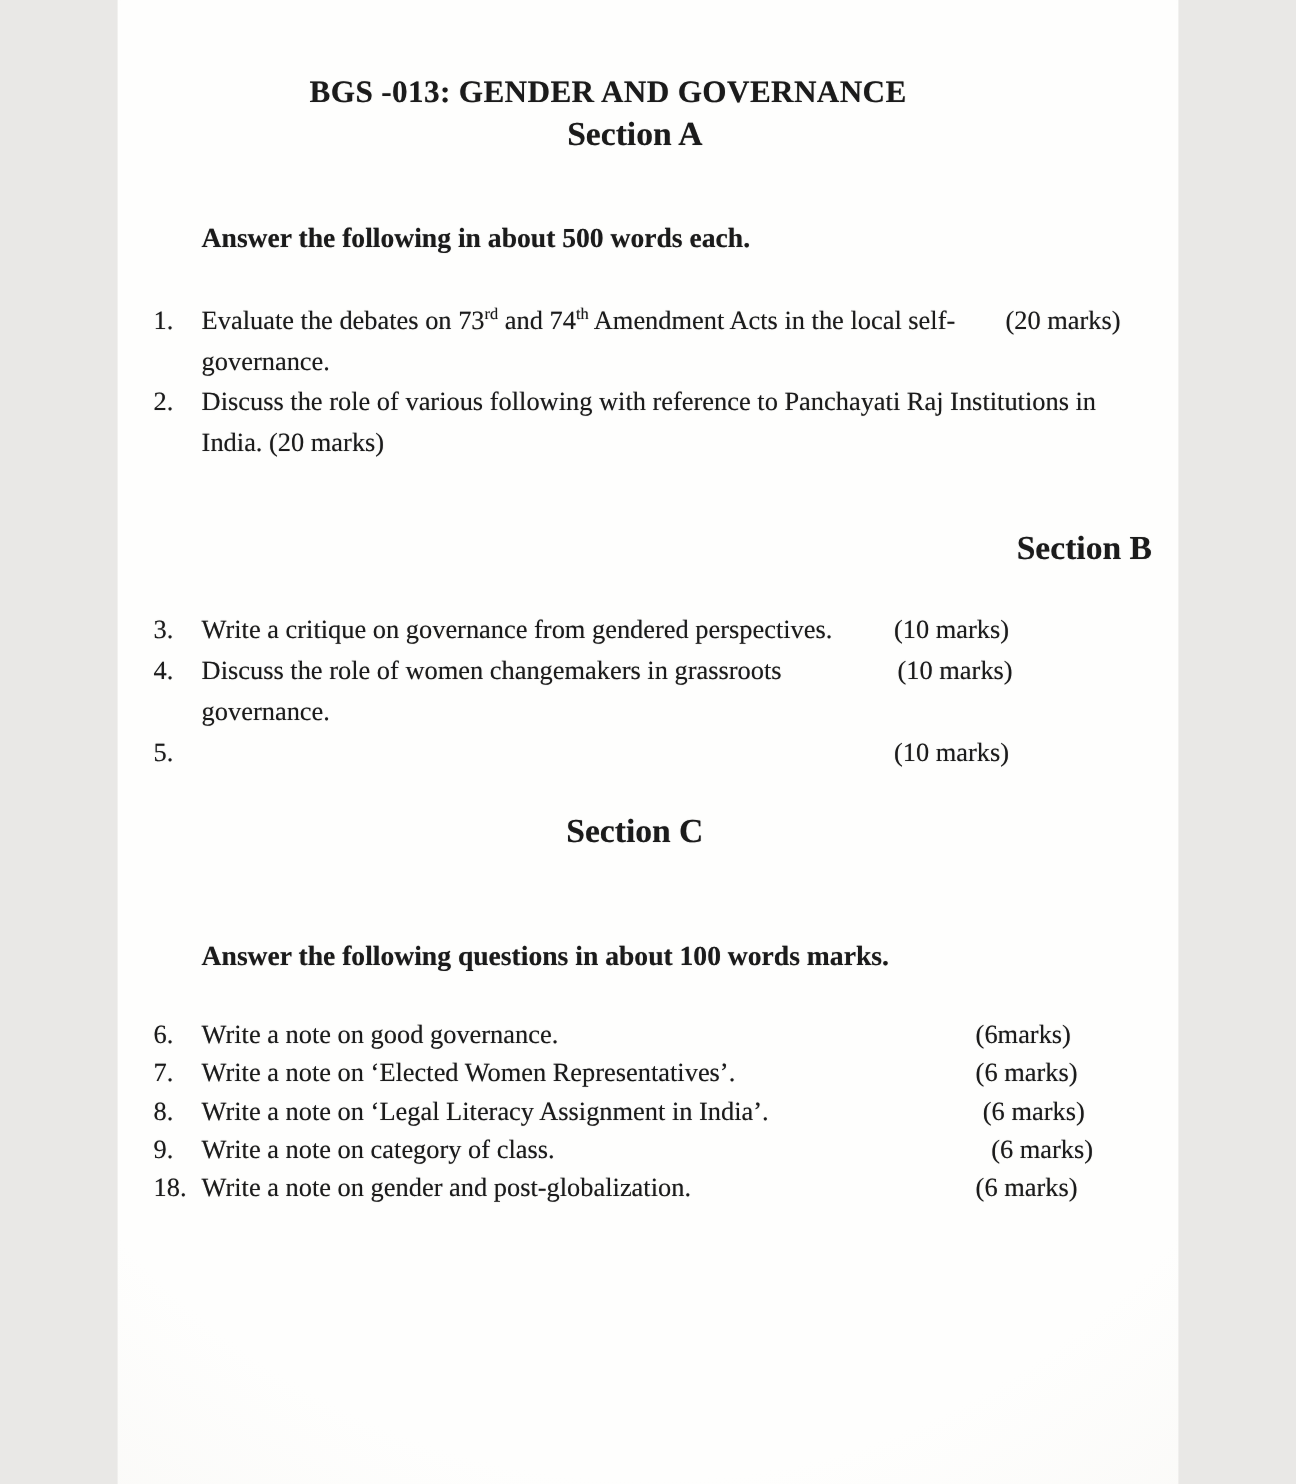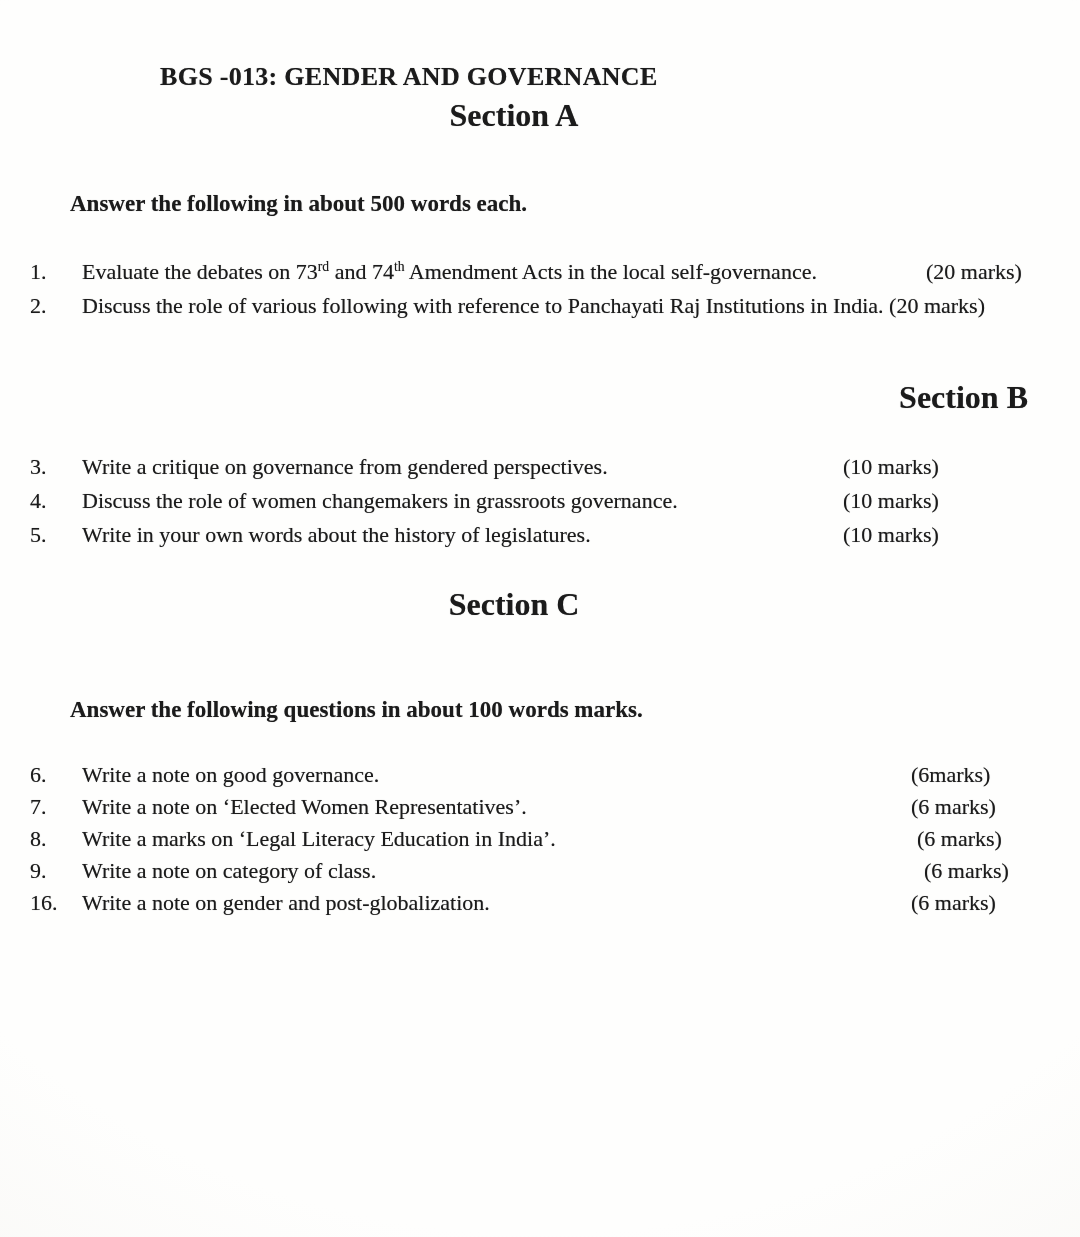--- a/index.html
+++ b/index.html
@@ -2,21 +2,21 @@
 <html><head>
 <meta charset="utf-8">
 <style>
   html, body {
     margin: 0;
     padding: 0;
     background: #e9e8e6;
   }
   .page {
     position: relative;
-    width: 1080px;
+    width: 884px;
     height: 1237px;
     margin: 0 auto;
     background:
       radial-gradient(130% 105% at 50% 42%, #fefefd 55%, #f6f5f2 85%, #edecea 100%);
     font-family: "Liberation Serif", "DejaVu Serif", serif;
     color: #1b1b1b;
     overflow: hidden;
   }
   .content {
     position: relative;
@@ -32,23 +32,23 @@
   .hdr {
     margin-top: 70px;
     padding-right: 80px;
     text-align: right;
     font-weight: bold;
     font-size: 24px;
     line-height: 35px;
   }
   .sec-h {
     margin: 0;
-    padding-right: 52px;
+    padding-right: 22px;
     text-align: center;
-    font-size: 32px;
+    font-size: 28px;
     font-weight: bold;
   }
   .sec-h.h-a { margin-top: 5px; }
   .sec-h.h-b { margin-top: 56px; text-align: right; }
   .sec-h.h-c { margin-top: 34px; }
   .instr {
     margin: 0;
     margin-left: 70px;
     font-weight: bold;
     font-size: 23px;
@@ -67,21 +67,20 @@
     align-items: flex-start;
     font-size: 22px;
     line-height: 34px;
   }
   .sec-c .q-row { line-height: 32px; }
   .num {
     flex: 0 0 40px;
   }
   .qtext {
     flex: 1 1 auto;
-    margin-left: 12px;
   }
   .marks {
     margin-left: auto;
     white-space: nowrap;
     text-align: left;
   }
   .sec-a .marks { width: 112px; margin-right: 12px; }
   .sec-b .marks { width: 112px; margin-right: 95px; }
   .sec-c .marks { width: 95px;  margin-right: 44px; }
   
@@ -126,50 +125,49 @@
         <span class="qtext">Write a critique on governance from gendered perspectives.</span>
         <span class="marks">(10 marks)</span>
       </div>
       <div class="q-row">
         <span class="num">4.</span>
         <span class="qtext">Discuss the role of women changemakers in grassroots governance.</span>
         <span class="marks">(10 marks)</span>
       </div>
       <div class="q-row">
         <span class="num">5.</span>
-        <span class="qtext">Write in your own words about the history of legislatures.</span>
         <span class="marks">(10 marks)</span>
       </div>
     </div>
 
     <h2 class="sec-h h-c">Section C</h2>
     <p class="instr i-c">Answer the following questions in about 100 words marks.</p>
 
     <div class="qlist sec-c">
       <div class="q-row">
         <span class="num">6.</span>
         <span class="qtext">Write a note on good governance.</span>
         <span class="marks">(6marks)</span>
       </div>
       <div class="q-row">
         <span class="num">7.</span>
         <span class="qtext">Write a note on ‘Elected Women Representatives’.</span>
         <span class="marks">(6 marks)</span>
       </div>
       <div class="q-row">
         <span class="num">8.</span>
-        <span class="qtext">Write a marks on ‘Legal Literacy Education in India’.</span>
+        <span class="qtext">Write a note on ‘Legal Literacy Assignment in India’.</span>
         <span class="marks">(6 marks)</span>
       </div>
       <div class="q-row">
         <span class="num">9.</span>
         <span class="qtext">Write a note on category of class.</span>
         <span class="marks">(6 marks)</span>
       </div>
       <div class="q-row">
-        <span class="num">16.</span>
+        <span class="num">18.</span>
         <span class="qtext">Write a note on gender and post-globalization.</span>
         <span class="marks">(6 marks)</span>
       </div>
     </div>
 
   </div>
 </div>
 
 </body></html>

